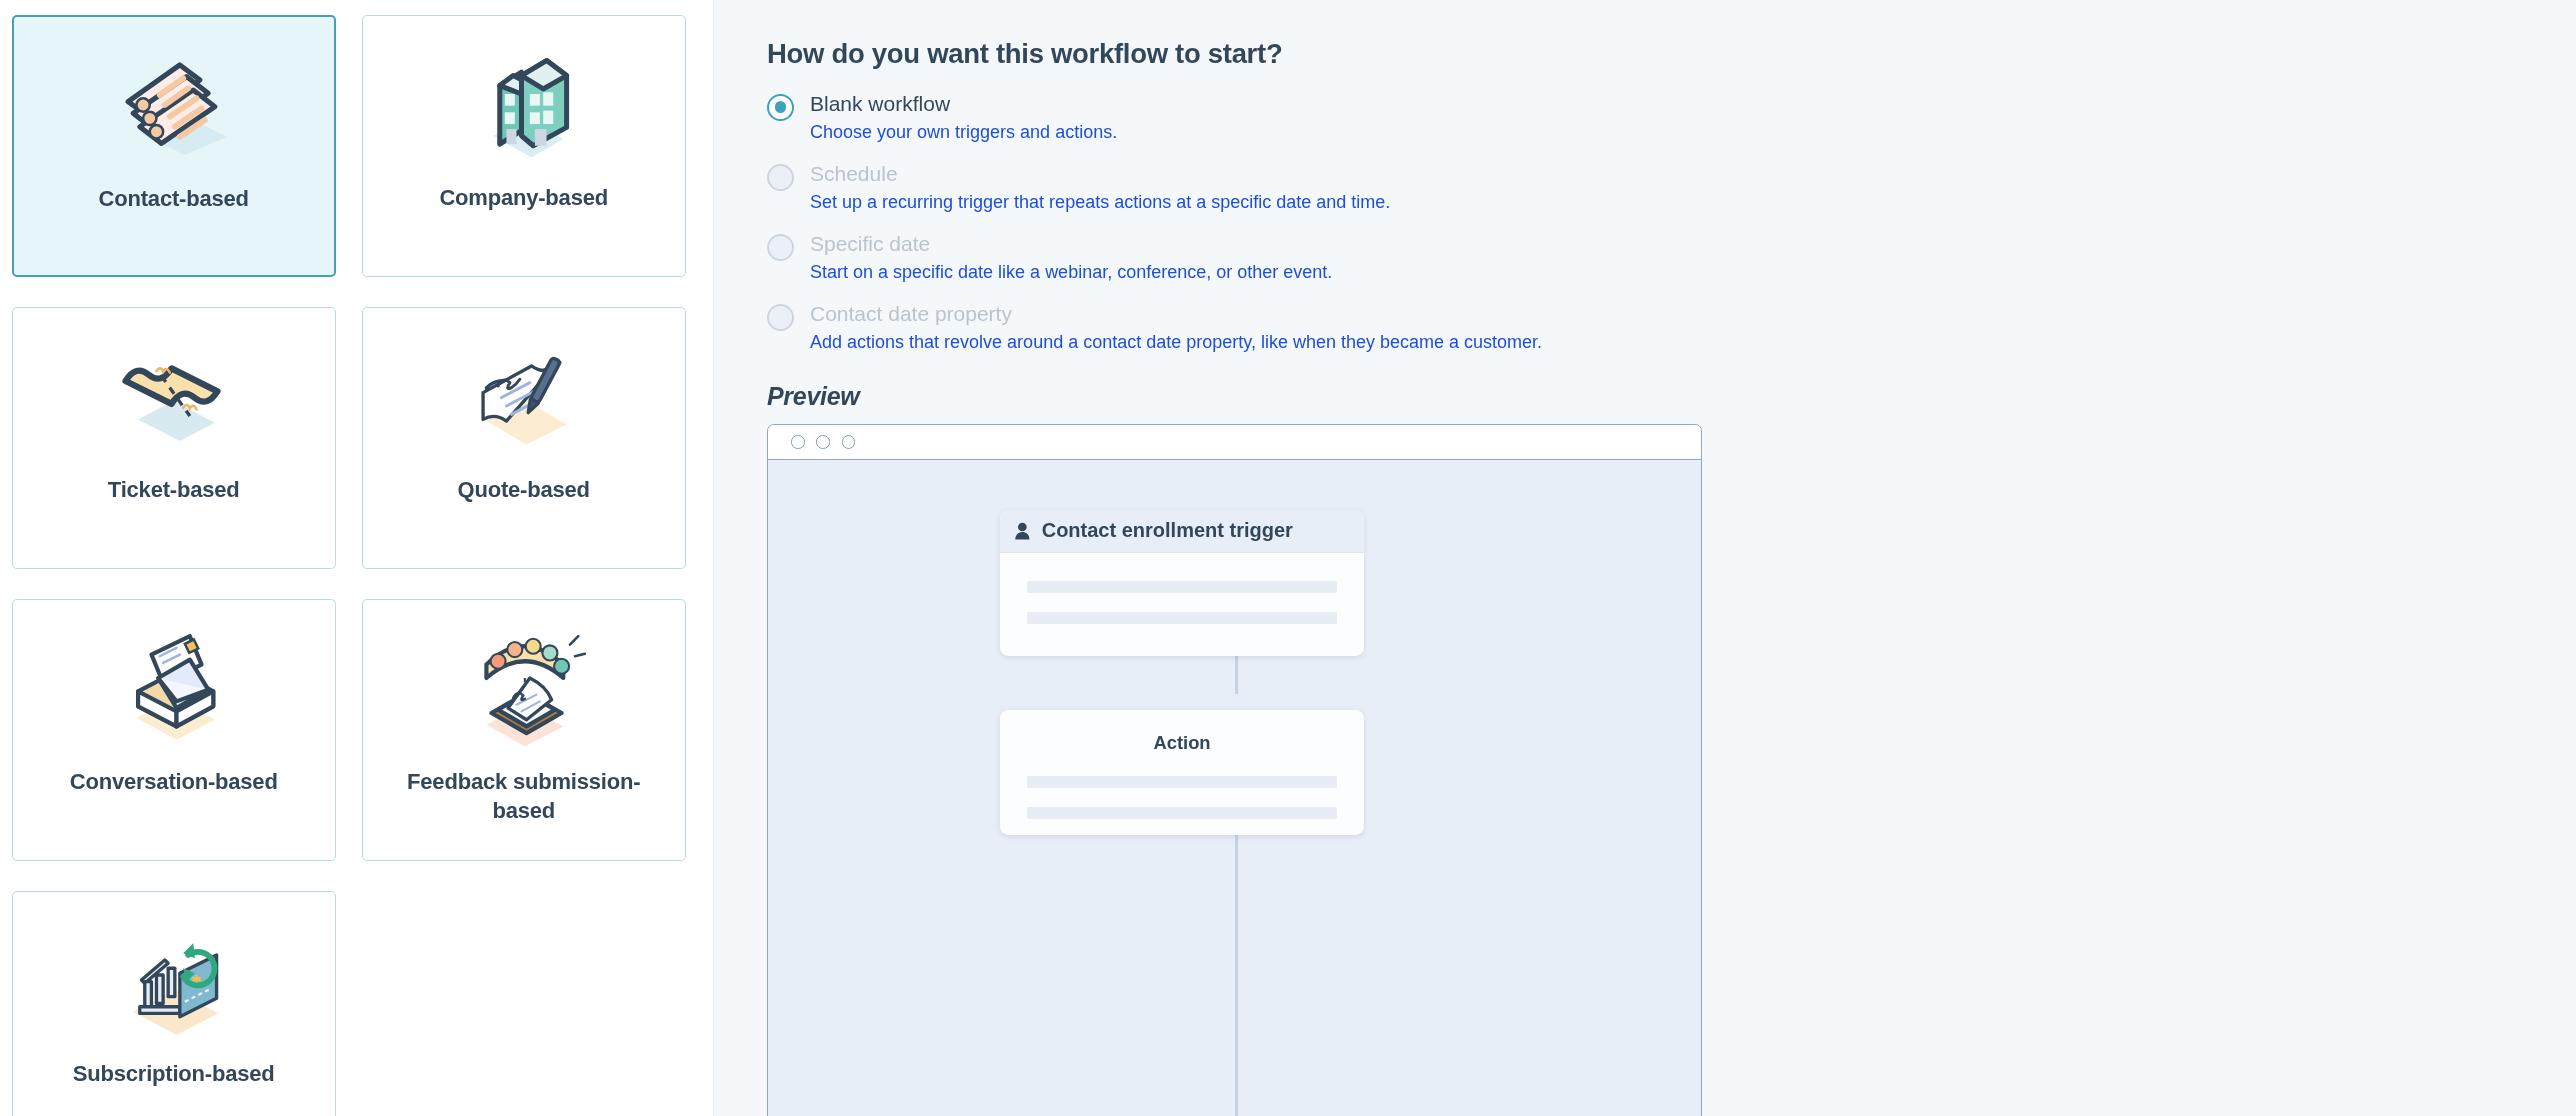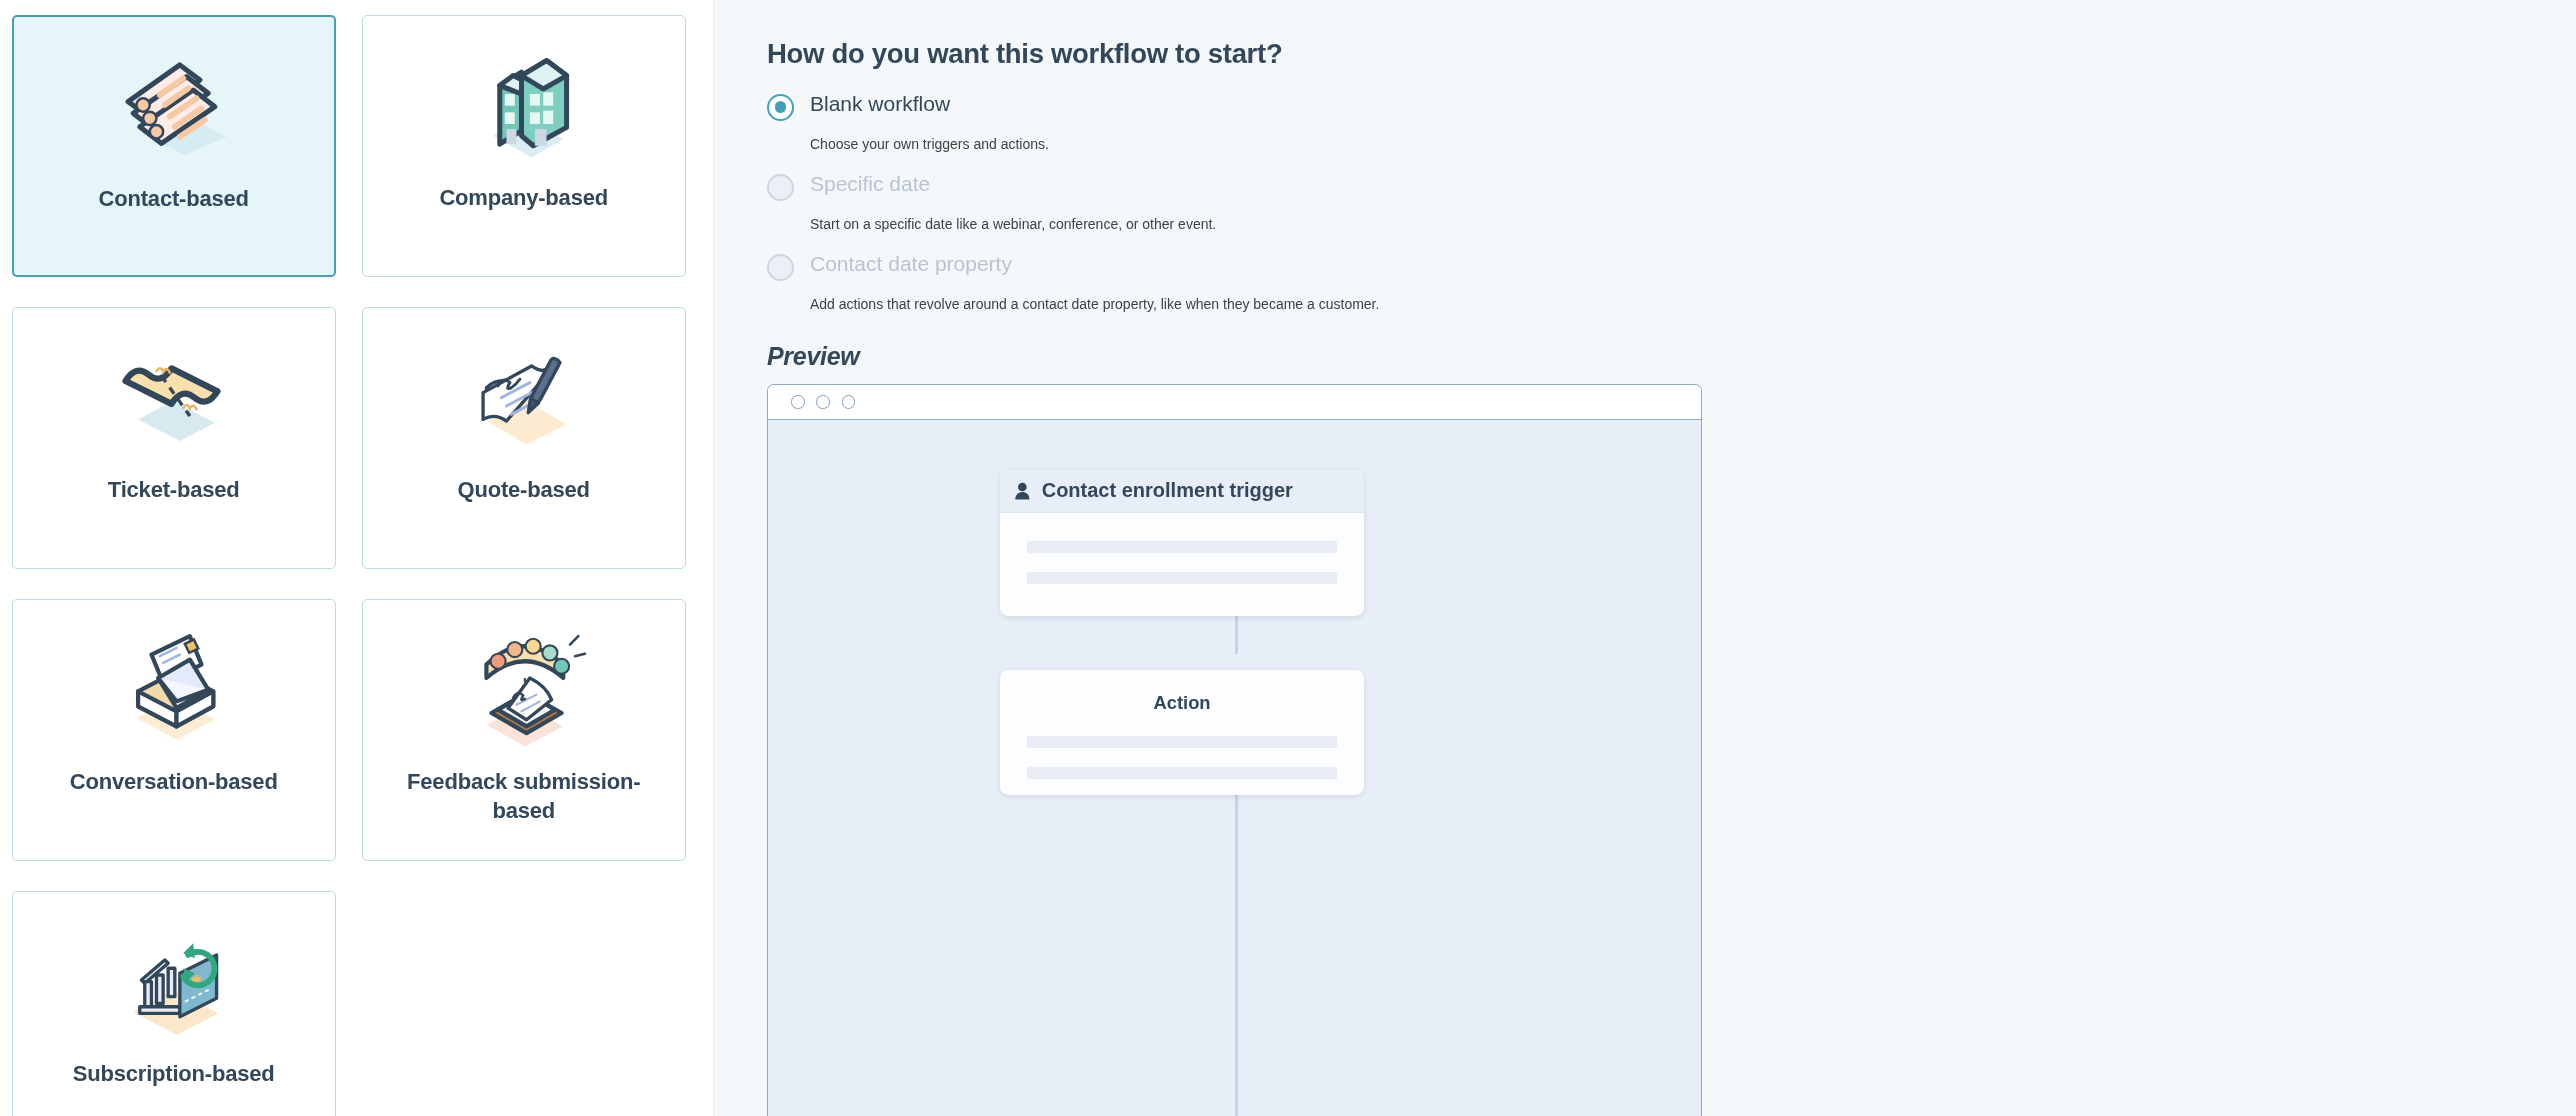--- a/index.html
+++ b/index.html
@@ -93,23 +93,23 @@
   }
   .opt-label {
     font-size: 21px;
     color: #33475b;
     line-height: 1.1;
     display: block;
   }
   .option-row.disabled .opt-label { color: #b9c4d0; }
   .opt-desc {
     display: block;
-    margin-top: 21px;
-    font-size: 14px;
-    color: #404040;
+    margin-top: 6px;
+    font-size: 18px;
+    color: #1d4ed8;
     line-height: 1.25;
   }
 
   .preview-title {
     font-size: 25px;
     font-weight: bold;
     color: #33475b;
     margin-top: 28px;
     letter-spacing: -0.3px;
     font-style: italic;
@@ -380,20 +380,25 @@
     <div class="section-title">How do you want this workflow to start?</div>
 
     <div class="options">
 
       <div class="option-row checked">
         <span class="radio"></span>
         <span class="opt-label">Blank workflow</span>
         <span class="opt-desc">Choose your own triggers and actions.</span>
       </div>
 
+      <div class="option-row disabled">
+        <span class="radio"></span>
+        <span class="opt-label">Schedule</span>
+        <span class="opt-desc">Set up a recurring trigger that repeats actions at a specific date and time.</span>
+      </div>
 
       <div class="option-row disabled">
         <span class="radio"></span>
         <span class="opt-label">Specific date</span>
         <span class="opt-desc">Start on a specific date like a webinar, conference, or other event.</span>
       </div>
 
       <div class="option-row disabled">
         <span class="radio"></span>
         <span class="opt-label">Contact date property</span>

